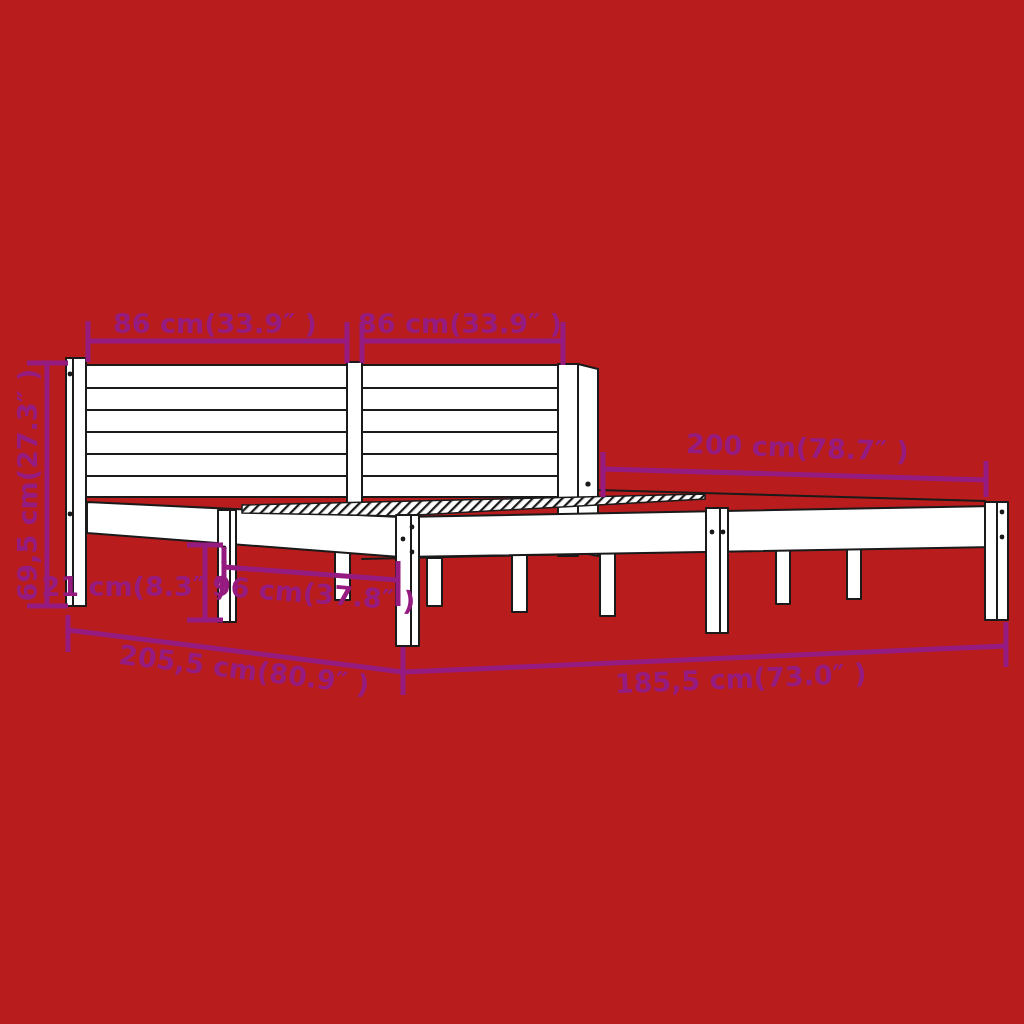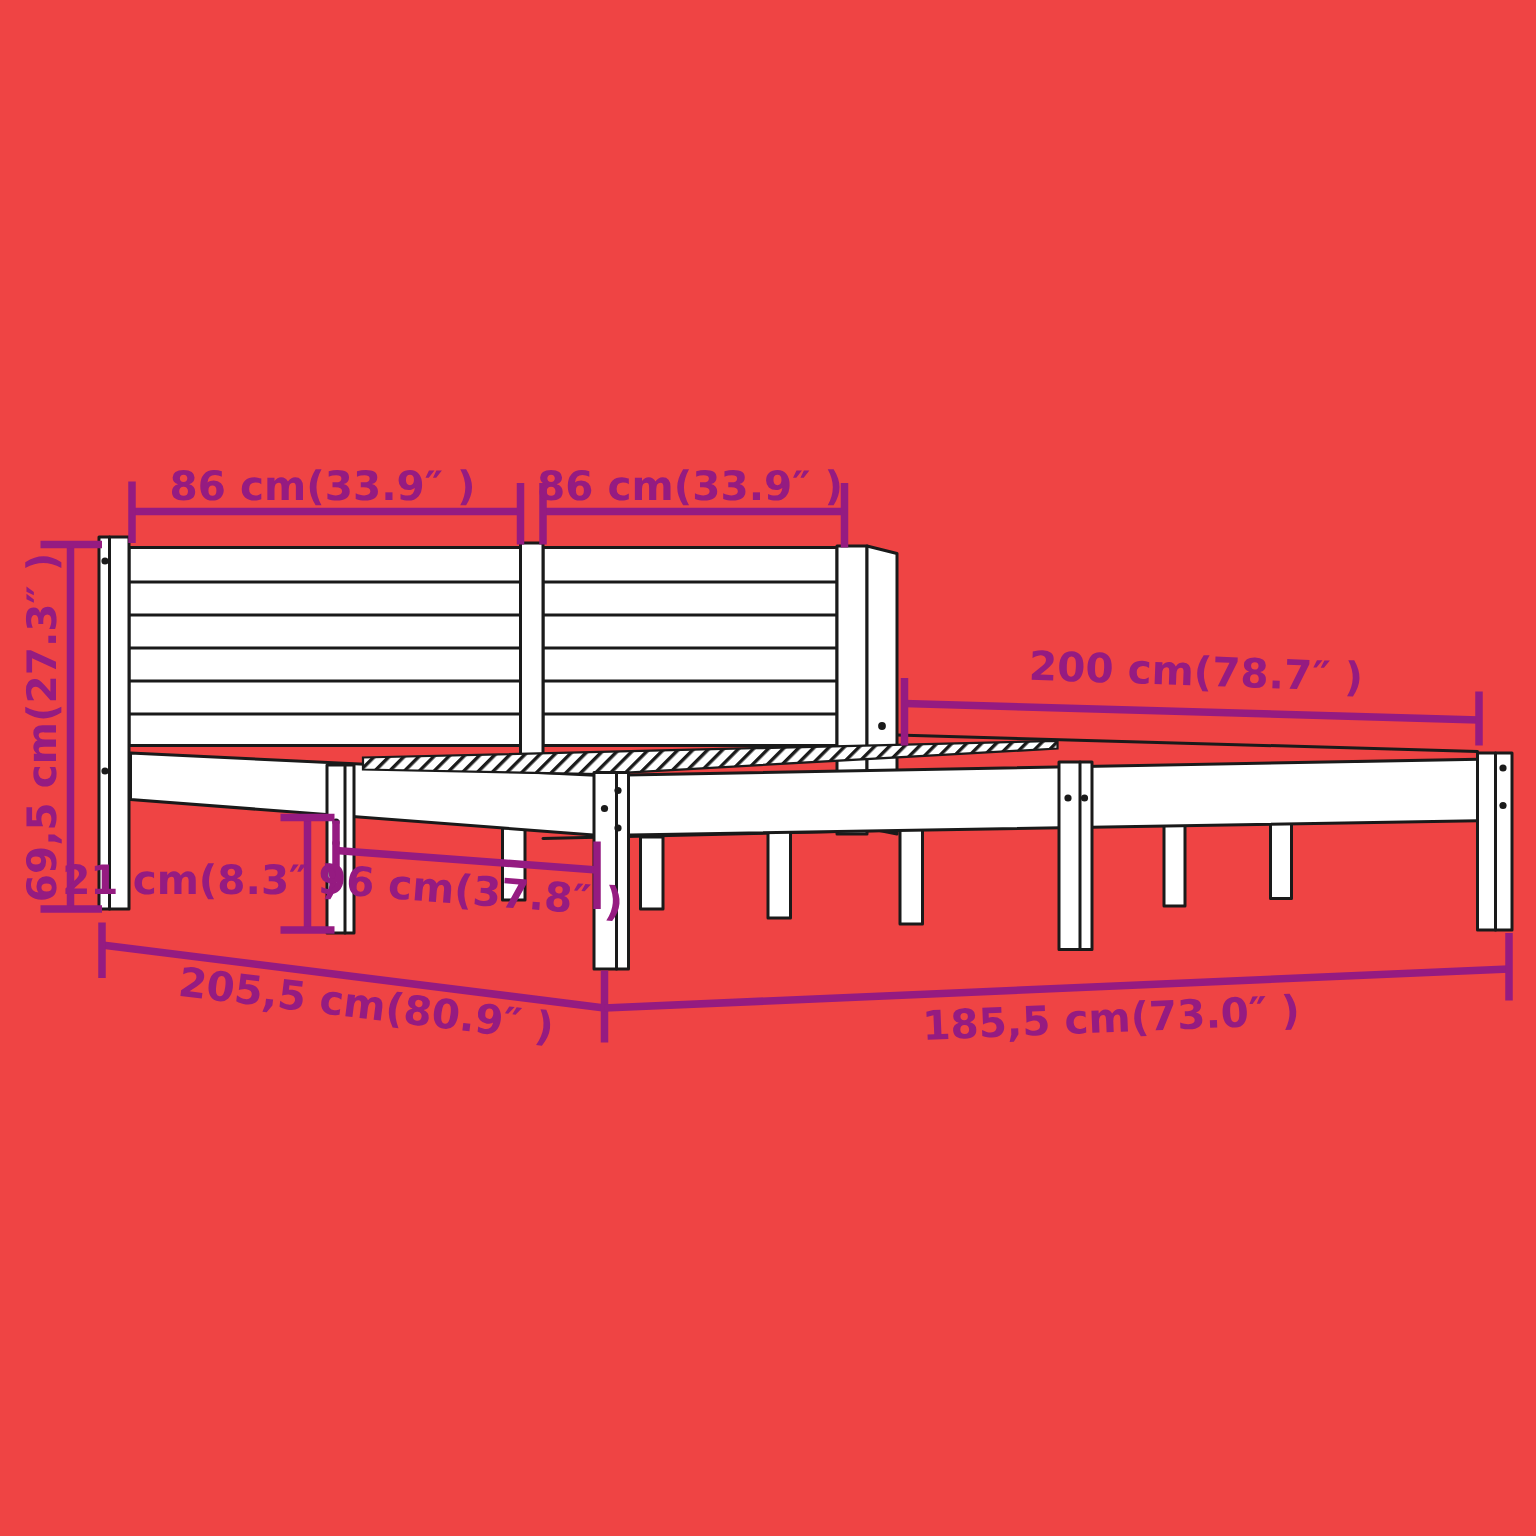--- a/index.html
+++ b/index.html
@@ -4,21 +4,21 @@
 <style>
   html, body {
     margin: 0;
     padding: 0;
     background: #ffffff;
   }
   .canvas {
     position: relative;
     width: 1024px;
     height: 1024px;
-    background: #ef4444;
+    background: #b91c1c;
     overflow: hidden;
   }
   svg { display: block; }
   .bed-stroke {
     stroke: #1a1a1a;
     stroke-width: 2;
     fill: #ffffff;
     stroke-linejoin: round;
     stroke-linecap: round;
   }

